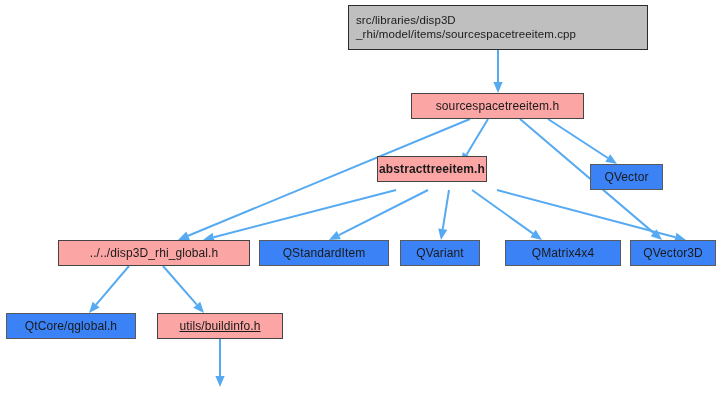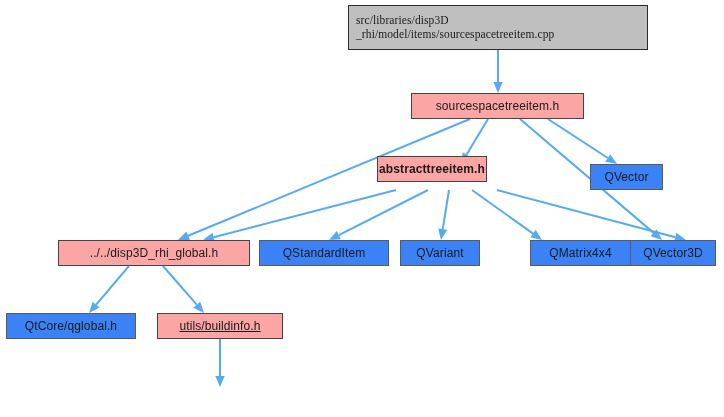--- a/index.html
+++ b/index.html
@@ -36,21 +36,20 @@
     letter-spacing: 0.1px;
   }
   .node-box.kind-root {
     background: #bfbfbf;
     border-color: #2b2b2b;
     border-width: 1px;
     font-size: 11.5px;
     justify-content: flex-start;
     text-align: left;
     padding-left: 7px;
-    font-family: Liberation Serif, serif;
   }
   .node-box.kind-local {
     background: #fca5a5;
     border-color: #444444;
     font-size: 12px;
   }
   .node-box.kind-extern {
     background: #3b82f6;
     border-color: #5a5a5a;
     font-size: 12px;
@@ -99,19 +98,19 @@
     </svg>
   <div id="nodes-layer">
       <div class="node-box kind-root" style="left: 348px; top: 5px; width: 300px; height: 45px;">src/libraries/disp3D
 _rhi/model/items/sourcespacetreeitem.cpp</div>
       <div class="node-box kind-local" style="left: 411px; top: 93px; width: 173px; height: 26px;">sourcespacetreeitem.h</div>
       <div class="node-box kind-local" style="left: 377px; top: 156px; width: 110px; height: 26px; font-weight: bold;">abstracttreeitem.h</div>
       <div class="node-box kind-extern" style="left: 590px; top: 164px; width: 73px; height: 26px;">QVector</div>
       <div class="node-box kind-local" style="left: 58px; top: 240px; width: 192px; height: 26px;">../../disp3D_rhi_global.h</div>
       <div class="node-box kind-extern" style="left: 259px; top: 240px; width: 130px; height: 26px;">QStandardItem</div>
       <div class="node-box kind-extern" style="left: 400px; top: 240px; width: 80px; height: 26px;">QVariant</div>
-      <div class="node-box kind-extern" style="left: 530px; top: 240px; width: 101px; height: 26px;">QMatrix4x4</div>
+      <div class="node-box kind-extern" style="left: 505px; top: 240px; width: 116px; height: 26px;">QMatrix4x4</div>
       <div class="node-box kind-extern" style="left: 630px; top: 240px; width: 86px; height: 26px;">QVector3D</div>
       <div class="node-box kind-extern" style="left: 6px; top: 313px; width: 130px; height: 26px; text-align: right;">QtCore/qglobal.h</div>
       <div class="node-box kind-local" style="left: 157px; top: 313px; width: 126px; height: 26px; text-decoration: underline;">utils/buildinfo.h</div>
       <div class="node-box kind-extern" style="left: 186px; top: 387px; width: 70px; height: 42px; margin-top: 36px;">cstring</div>
     </div>
 </div>
 
 </body></html>

